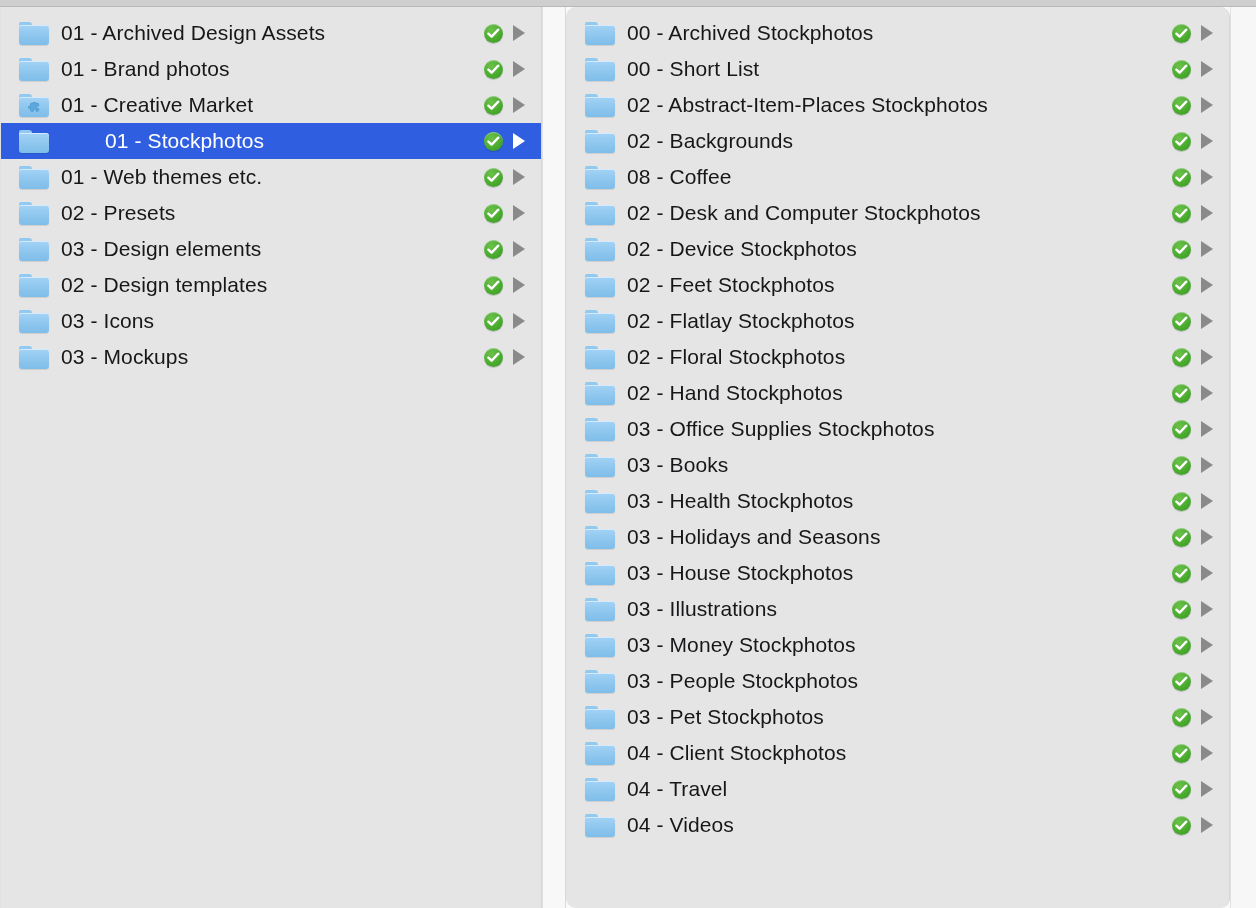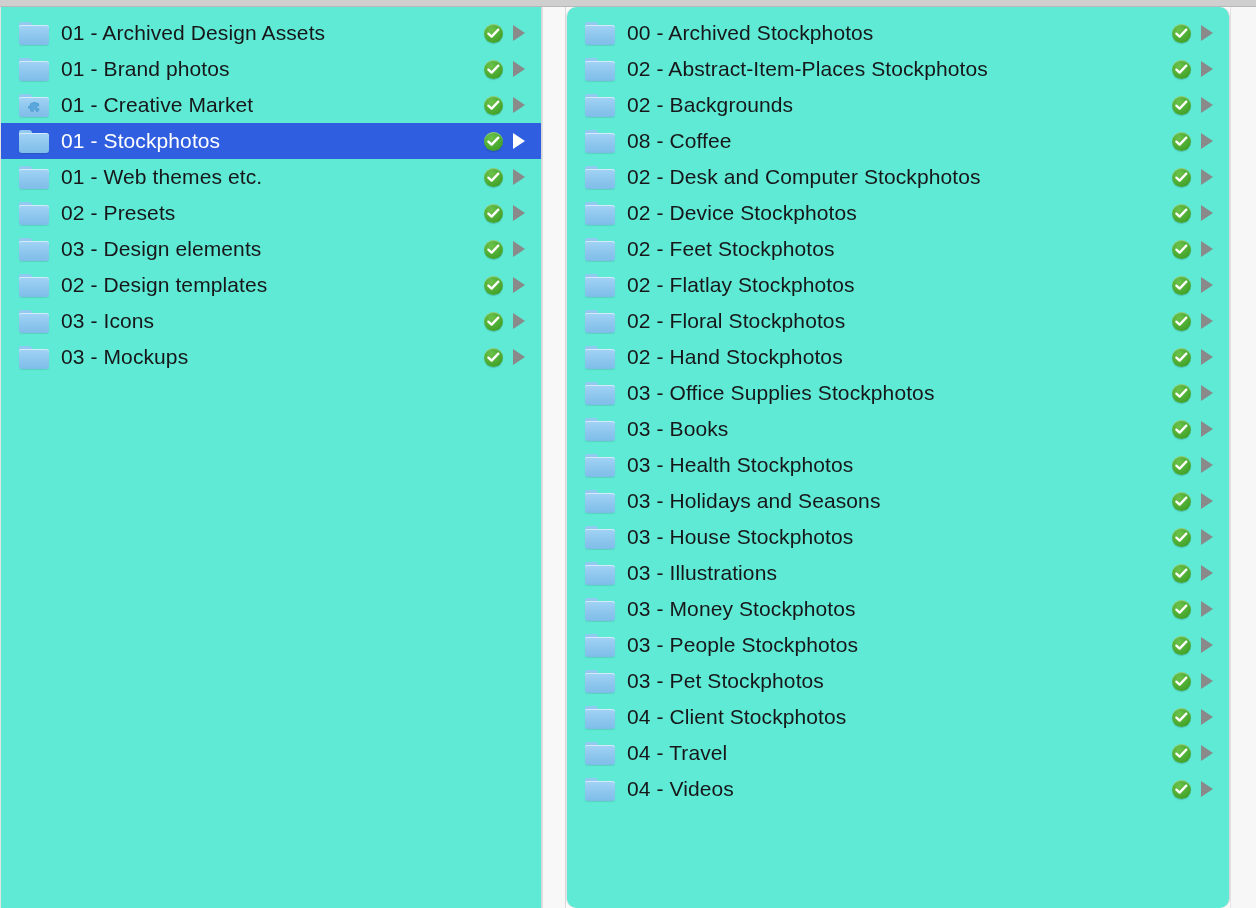--- a/index.html
+++ b/index.html
@@ -27,21 +27,21 @@
   
   .columns {
     flex:1 1 auto;
     display:flex;
     align-items:stretch;
     min-height:0;
     background:#fafafa;
   }
   .column {
     position:relative;
-    background:#5eead4;
+    background:#e5e5e5;
     height:100%;
     overflow:hidden;
     border-left:1px solid #e2e2e2;
     border-right:1px solid #d6d6d6;
   }
   .column.col-1 { width:542px; flex:0 0 542px; }
   .column.gap  {
     width:24px; flex:0 0 24px;
     background:#f8f8f8;
     border-left:1px solid #e0e0e0;
@@ -58,21 +58,21 @@
 
   .row {
     position:relative;
     height:36px;
     display:flex;
     align-items:center;
     padding-left:18px;
     padding-right:10px;
     white-space:nowrap;
   }
-  .row.selected { background:#2f5fe0; }
+  .row.selected { background:#2f5fe0;gap:44px; }
 
   
   .folder {
     position:relative;
     width:30px; height:23px;
     flex:0 0 30px;
     margin-right:12px;
   }
   .folder .tab {
     position:absolute; left:0; top:0;
@@ -314,20 +314,35 @@
                 </svg>
               </span>
               <span class="arrow"></span>
             </span>
           </div>
           <div class="row">
             <span class="folder">
               <span class="tab"></span>
               <span class="body"></span>
             </span>
+            <span class="label">00 - Short List</span>
+            <span class="trail">
+              <span class="check">
+                <svg width="13" height="13" viewBox="0 0 13 13" xmlns="http://www.w3.org/2000/svg">
+                  <path d="M1.4 6.6 L4.6 9.6 L11.3 2.6" fill="none" stroke="#ffffff" stroke-width="2.3" stroke-linecap="round" stroke-linejoin="round"></path>
+                </svg>
+              </span>
+              <span class="arrow"></span>
+            </span>
+          </div>
+          <div class="row">
+            <span class="folder">
+              <span class="tab"></span>
+              <span class="body"></span>
+            </span>
             <span class="label">02 - Abstract-Item-Places Stockphotos</span>
             <span class="trail">
               <span class="check">
                 <svg width="13" height="13" viewBox="0 0 13 13" xmlns="http://www.w3.org/2000/svg">
                   <path d="M1.4 6.6 L4.6 9.6 L11.3 2.6" fill="none" stroke="#ffffff" stroke-width="2.3" stroke-linecap="round" stroke-linejoin="round"></path>
                 </svg>
               </span>
               <span class="arrow"></span>
             </span>
           </div>

